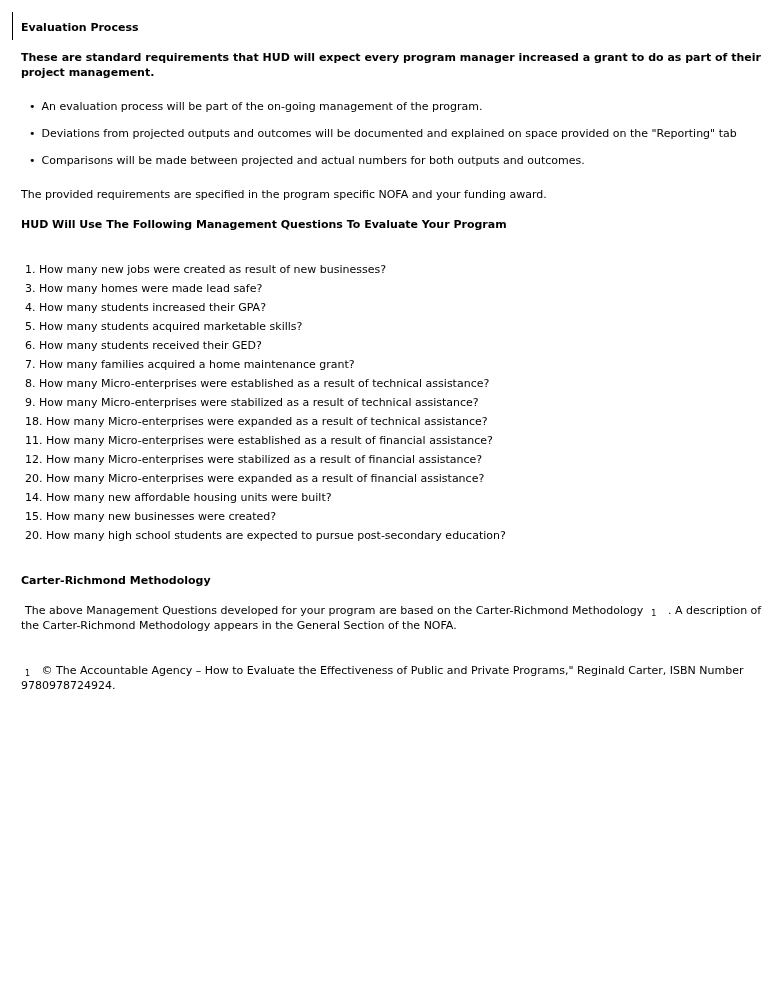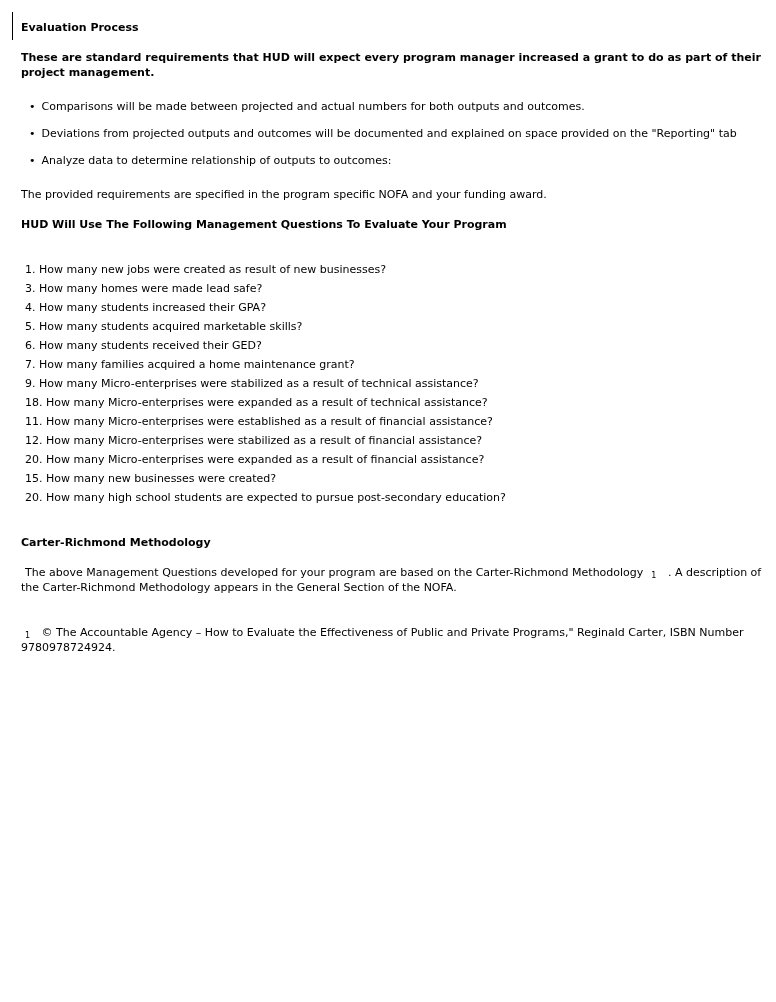--- a/index.html
+++ b/index.html
@@ -41,41 +41,43 @@
 </head>
 <body>
 
 <div class="doc">
 
   <h1 class="b">Evaluation Process</h1>
 
   <p class="b block">These are standard requirements that HUD will expect every program manager increased a grant to do as part of their project management.</p>
 
   <div class="block">
+    <div class="bullet-line"><span class="marker">•</span><span>An evaluation process will be part of the on-going management of the program.</span></div>
+    <div class="bullet-line"><span class="marker">•</span><span>Deviations from projected outputs and outcomes will be documented and explained on space provided on the "Reporting" tab</span></div>
     <div class="bullet-line"><span class="marker">•</span><span>Comparisons will be made between projected and actual numbers for both outputs and outcomes.</span></div>
-    <div class="bullet-line"><span class="marker">•</span><span>Deviations from projected outputs and outcomes will be documented and explained on space provided on the "Reporting" tab</span></div>
-    <div class="bullet-line"><span class="marker">•</span><span>Analyze data to determine relationship of outputs to outcomes:</span></div>
   </div>
 
   <p class="block">The provided requirements are specified in the program specific NOFA and your funding award.</p>
 
   <h2 class="b block">HUD Will Use The Following Management Questions To Evaluate Your Program</h2>
 
   <div class="block-2">
     <div>1. How many new jobs were created as result of new businesses?</div>
     <div>3. How many homes were made lead safe?</div>
     <div>4. How many students increased their GPA?</div>
     <div>5. How many students acquired marketable skills?</div>
     <div>6. How many students received their GED?</div>
     <div>7. How many families acquired a home maintenance grant?</div>
+    <div>8. How many Micro-enterprises were established as a result of technical assistance?</div>
     <div>9. How many Micro-enterprises were stabilized as a result of technical assistance?</div>
     <div>18. How many Micro-enterprises were expanded as a result of technical assistance?</div>
     <div>11. How many Micro-enterprises were established as a result of financial assistance?</div>
     <div>12. How many Micro-enterprises were stabilized as a result of financial assistance?</div>
     <div>20. How many Micro-enterprises were expanded as a result of financial assistance?</div>
+    <div>14. How many new affordable housing units were built?</div>
     <div>15. How many new businesses were created?</div>
     <div>20. How many high school students are expected to pursue post-secondary education?</div>
   </div>
 
   <h2 class="b block-2">Carter-Richmond Methodology</h2>
 
   <p class="block"><span>The above Management Questions developed for your program are based on the Carter-Richmond Methodology</span><sub>1</sub><span> .  A description of the Carter-Richmond Methodology appears in the General Section of the NOFA.</span></p>
 
   <p class="block-2"><sub>1</sub><span> © The Accountable Agency – How to Evaluate the Effectiveness of Public and Private Programs," Reginald Carter, ISBN Number 9780978724924.</span></p>
 

